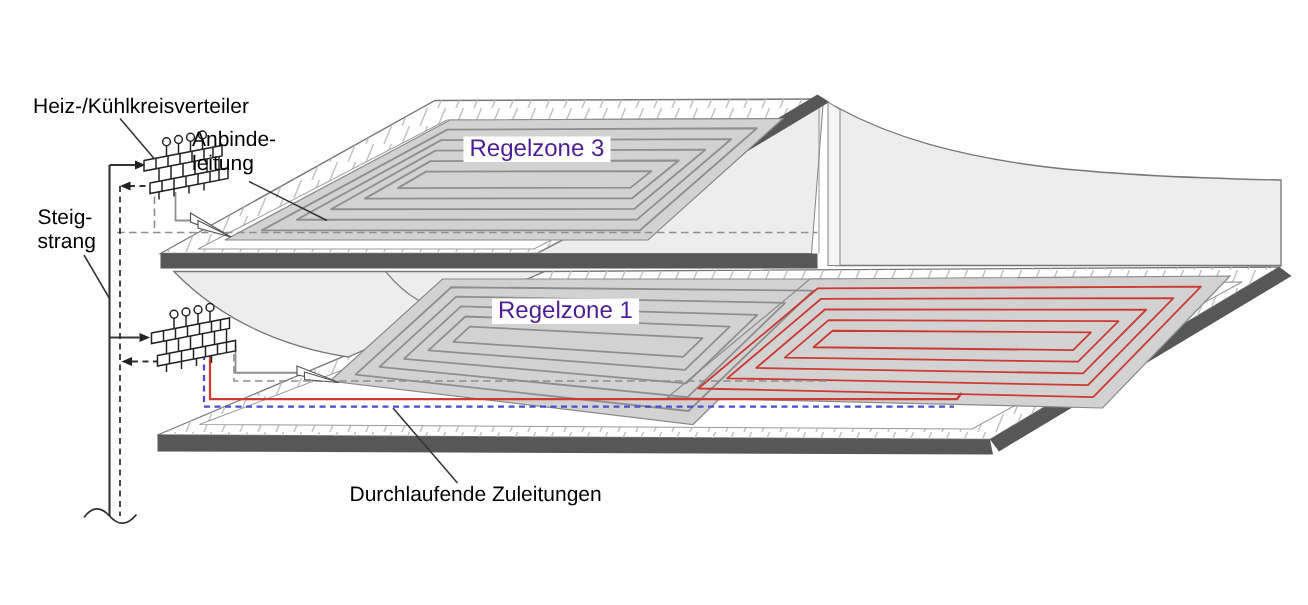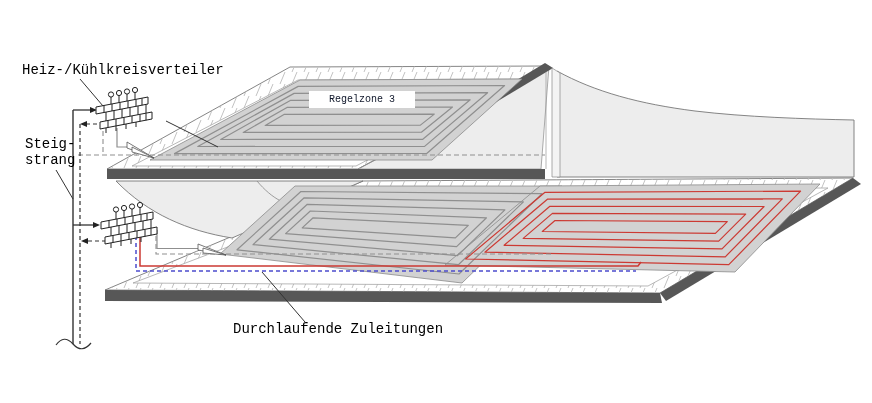--- a/index.html
+++ b/index.html
@@ -1,20 +1,20 @@
 <!DOCTYPE html>
 <html><head>
 <meta charset="utf-8">
 <style>
   html,body{margin:0;padding:0;background:#fff;}
   body{width:872px;height:403px;overflow:hidden;font-family:"Liberation Sans",sans-serif;}
-  .stage{position:relative;width:851px;height:403px;font-family:Liberation Mono, monospace;}
+  .stage{position:relative;width:851px;height:403px;}
   .stage svg{position:absolute;left:0;top:0;}
   .lbl{position:absolute;font-size:14px;line-height:16px;color:#000;white-space:pre-line;}
-  .zone{position:absolute;font-size:10px;line-height:17px;color:#0f172a;background:#ffffff;padding:0 20px;white-space:nowrap;}
+  .zone{position:absolute;font-size:16px;line-height:17px;color:#4c1d95;background:#ffffff;padding:0 4px;white-space:nowrap;}
 </style>
 </head>
 <body>
 
 <div class="stage">
 
 <svg width="872" height="403" viewBox="0 0 872 403">
   <defs>
     <pattern id="hatch" width="12" height="12" patternUnits="userSpaceOnUse">
       <line x1="9" y1="0" x2="4" y2="12" stroke="#c2c2c2" stroke-width="1"></line>
@@ -146,18 +146,21 @@
 
   <g stroke="#333" stroke-width="1" fill="none">
     <line x1="80" y1="79" x2="103" y2="106"></line>
     <line x1="166" y1="121" x2="218" y2="147"></line>
     <line x1="56" y1="170" x2="73" y2="199"></line>
     <line x1="305" y1="322" x2="262" y2="272"></line>
   </g>
 </svg>
 
 <div class="lbl" style="left:22px;top:62px;">Heiz-/Kühlkreisverteiler</div>
+<div class="lbl" style="left:128px;top:84px;">Anbinde-
+leitung</div>
 <div class="lbl" style="left:25px;top:136px;">Steig-
 strang</div>
+<div class="zone" style="left:328px;top:199px;">Regelzone 1</div>
 <div class="zone" style="left:309px;top:91px;">Regelzone 3</div>
 <div class="lbl" style="left:233px;top:321px;text-align:center;">Durchlaufende Zuleitungen</div>
 
 </div>
 
 </body></html>

